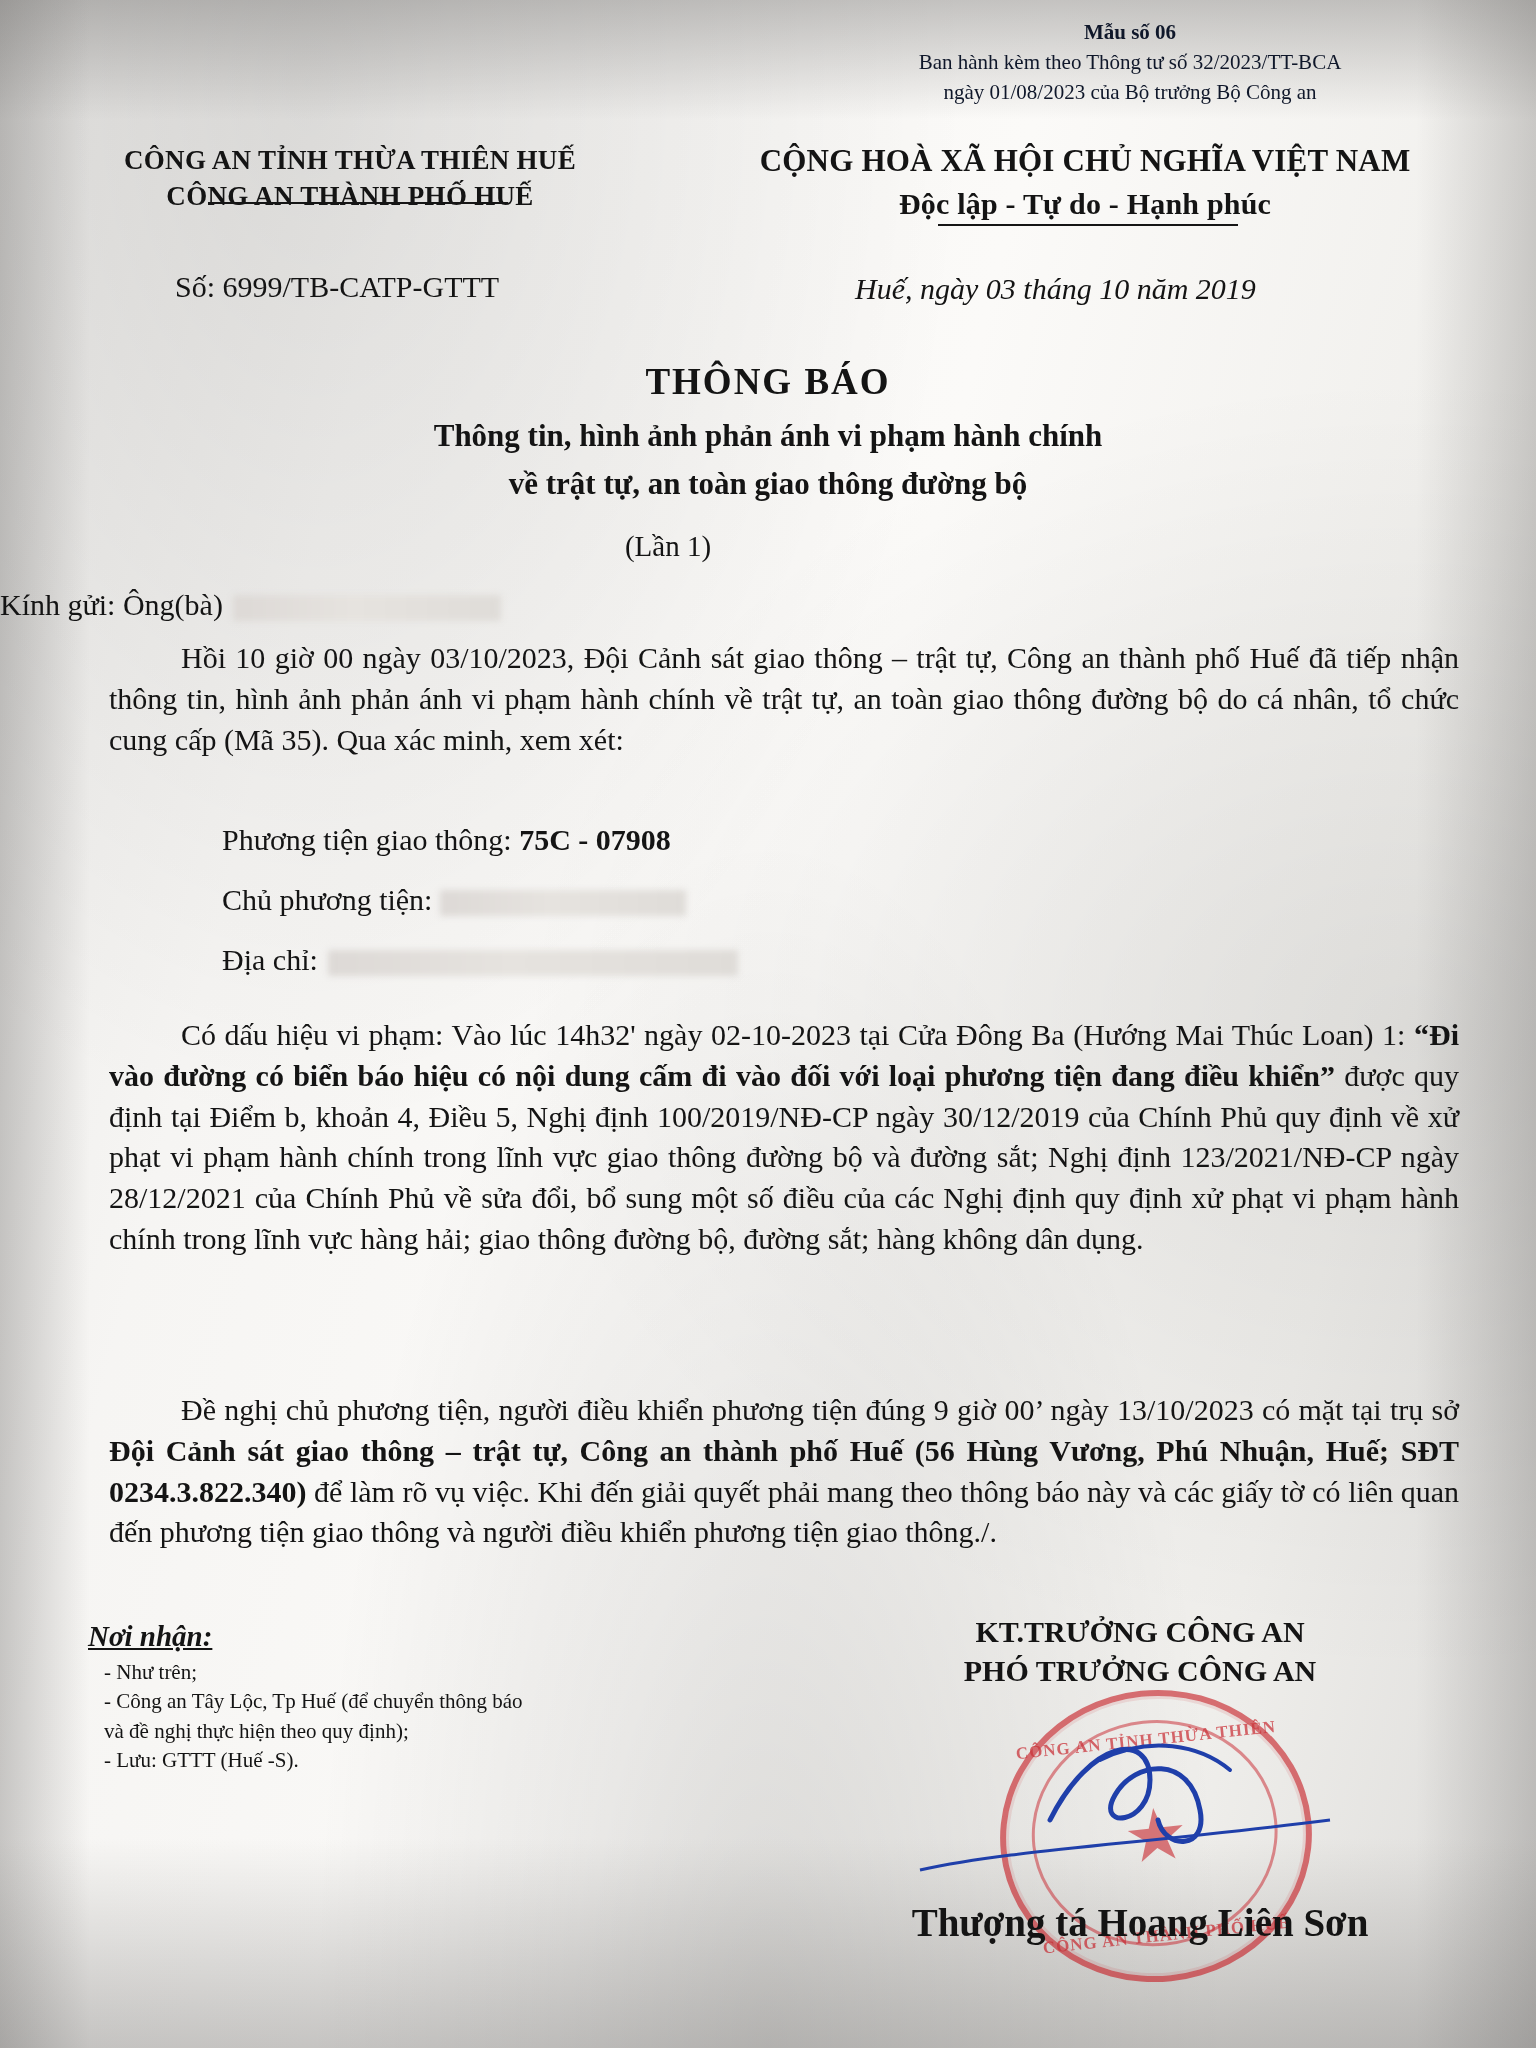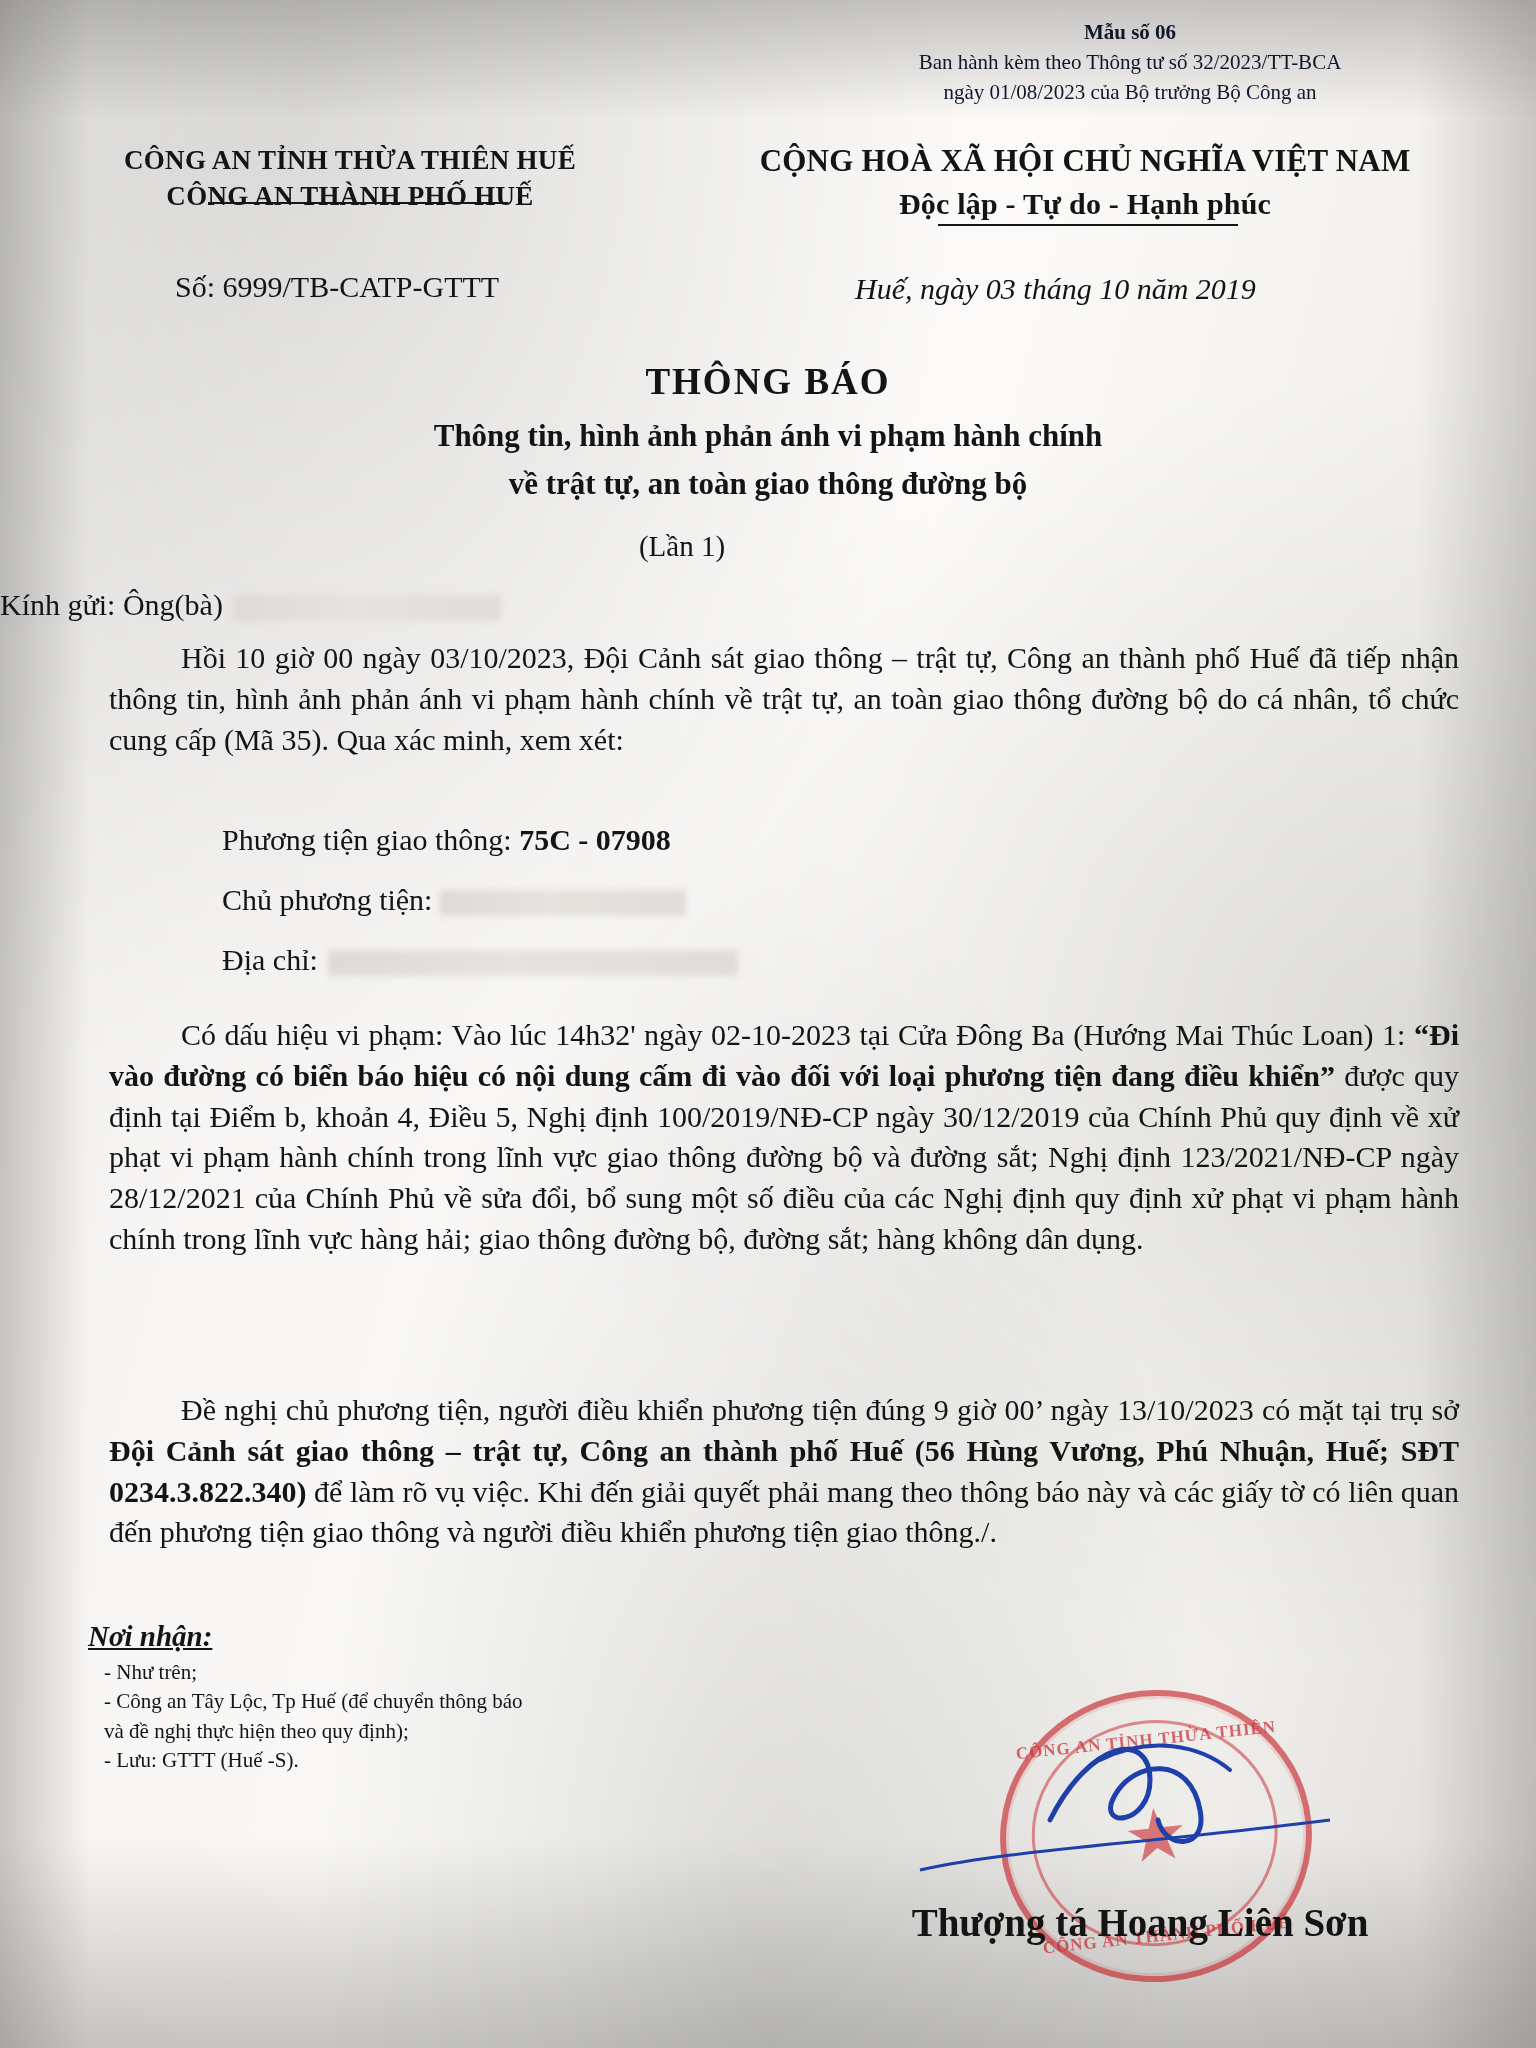--- a/index.html
+++ b/index.html
@@ -128,21 +128,20 @@
     top: 466px; left: 0; width: 1536px;
     text-align: center;
     font-weight: bold;
     font-size: 31px;
   }
   .title-times {
     position: absolute;
     top: 530px; left: 0; width: 1336px;
     text-align: center;
     font-size: 29px;
-    padding-left: 14px;
   }
   .recipient {
     position: absolute;
     top: 588px; left: 0; width: 1536px;
     text-align: left;
     font-size: 30px;
   }
   .redacted {
     display: inline-block;
     vertical-align: middle;
@@ -318,20 +317,24 @@
     </div>
 
     <div class="noi-nhan-title">Nơi nhận:</div>
     <div class="noi-nhan-list">
       <div>- Như trên;</div>
       <div>- Công an Tây Lộc, Tp Huế (để chuyển thông báo</div>
       <div>và đề nghị thực hiện theo quy định);</div>
       <div>- Lưu: GTTT (Huế -S).</div>
     </div>
 
+    <div class="sign-block">
+      <div>KT.TRƯỞNG CÔNG AN</div>
+      <div>PHÓ TRƯỞNG CÔNG AN</div>
+    </div>
 
     <div class="seal">
       <div class="seal-text-top">CÔNG AN TỈNH THỪA THIÊN</div>
       <div class="seal-star">★</div>
       <div class="seal-text-bottom">CÔNG AN THÀNH PHỐ HUẾ</div>
     </div>
 
     <div class="signature">
       <svg viewBox="0 0 460 230" xmlns="http://www.w3.org/2000/svg">
         <path d="M20 170 C 110 150, 230 145, 430 120" stroke="#1f3faa" stroke-width="3" fill="none"></path>

